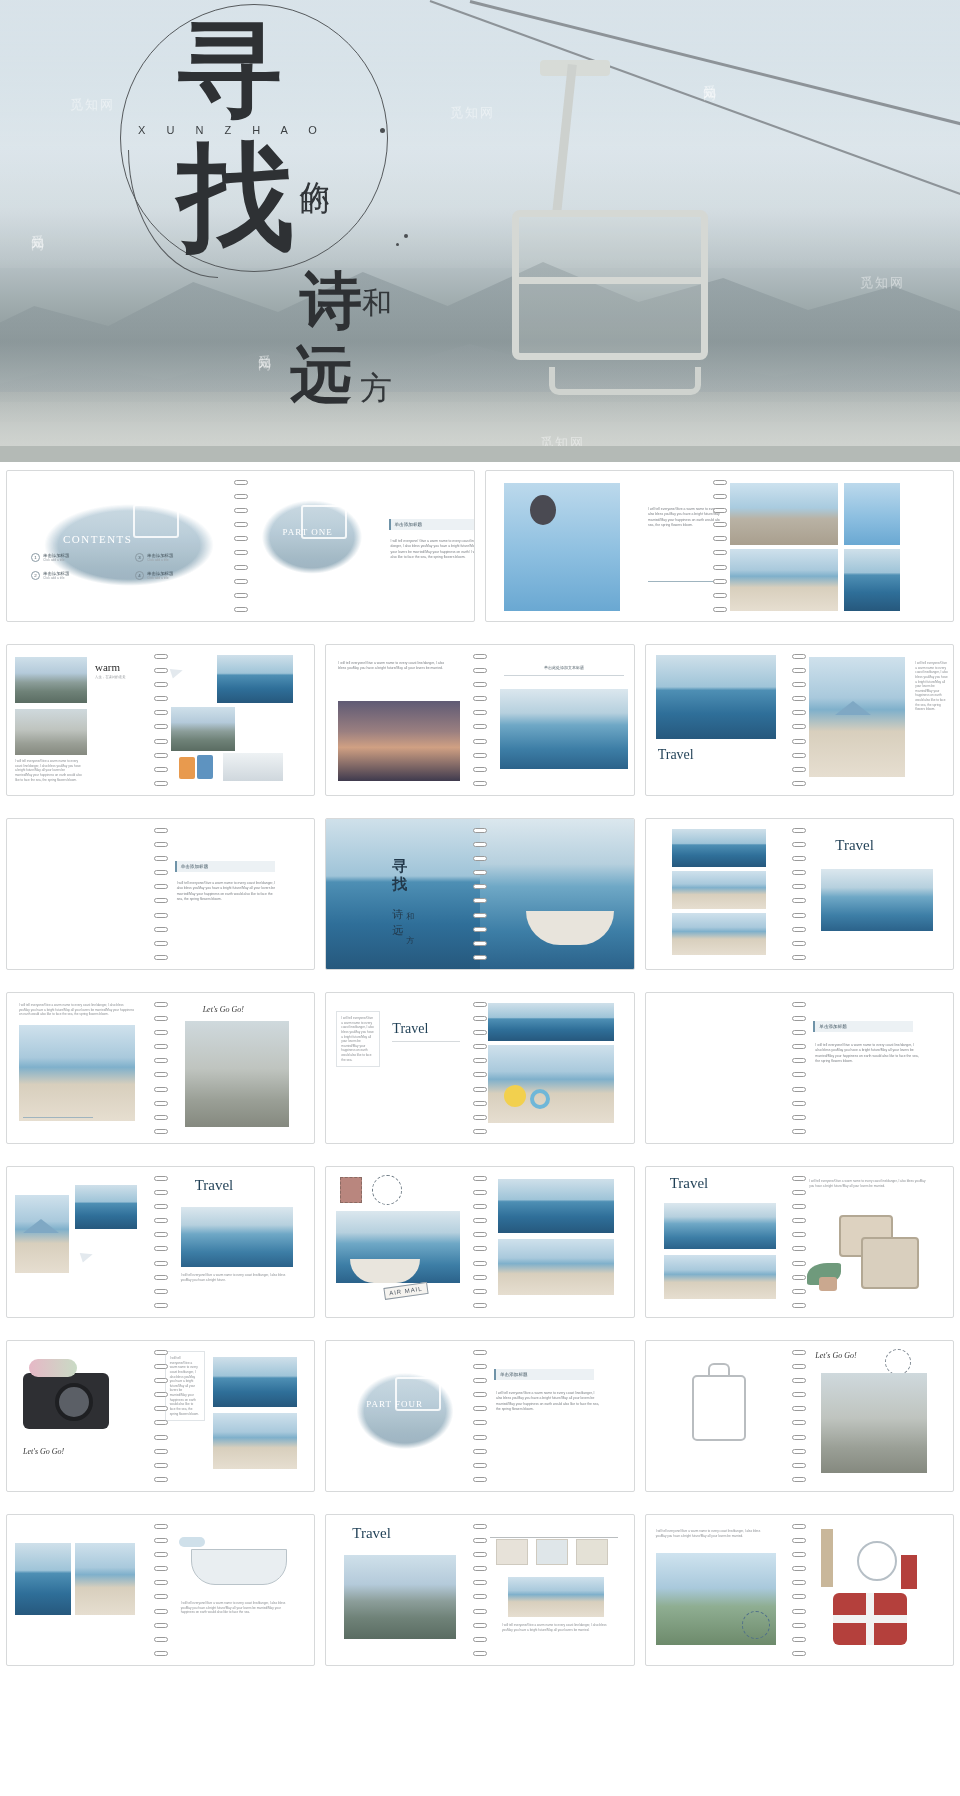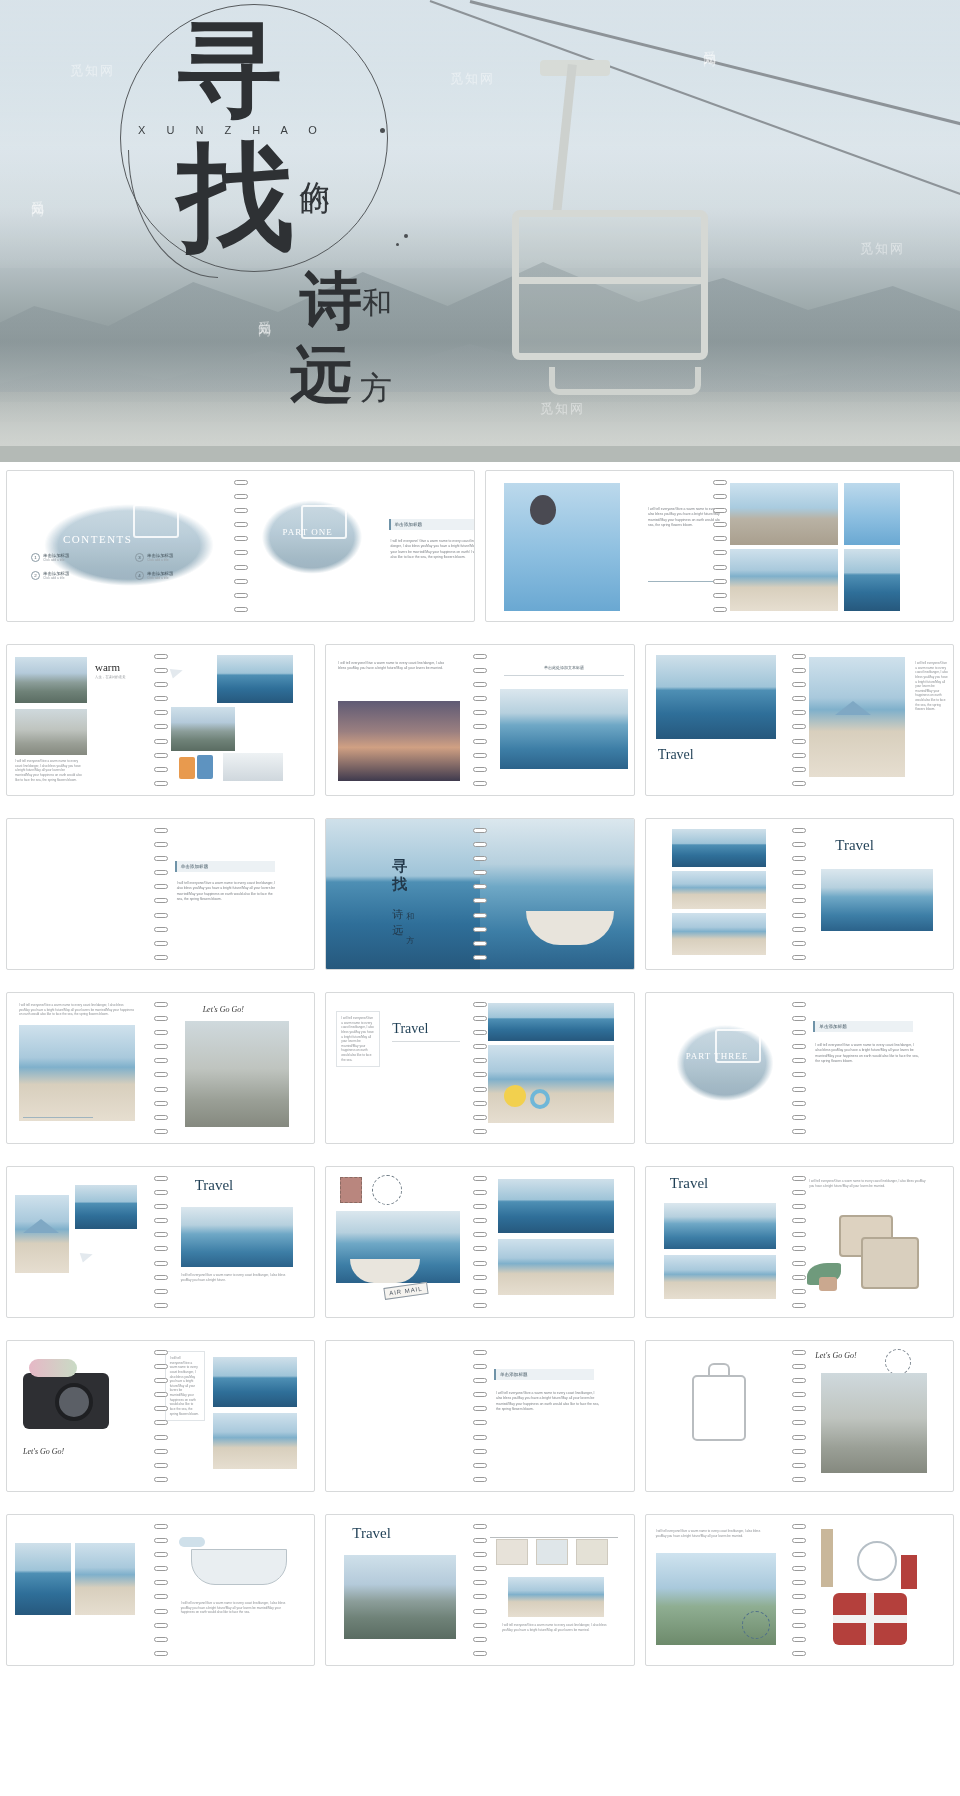--- a/index.html
+++ b/index.html
@@ -142,20 +142,21 @@
   }
   .lift-top {
     position: absolute; left: 540px; top: 60px; width: 70px; height: 16px;
     background: #d7dbd7; border-radius: 4px;
   }
 
   .wm {
     position: absolute; font-size: 13px; color: rgba(255,255,255,0.45);
     letter-spacing: 2px; pointer-events: none; user-select: none;
     font-family: "Liberation Sans", sans-serif;
+    margin-top: 34px;
   }
   .wm-v { writing-mode: vertical-rl; }
 
   
   .grid {
     padding: 8px 6px 14px 6px;
     display: grid;
     grid-template-columns: repeat(3, 1fr);
     gap: 10px 10px;
   }
@@ -587,26 +588,20 @@
         <i></i>
         <i></i>
         <i></i>
         <i></i>
         <i></i>
         <i></i>
         <i></i>
         <i></i>
         <i></i>
       </div>
-    <div class="half l">
-      <div class="brush" style="left:16px;top:14px;width:126px;height:112px;">
-        <div class="bl-lift" style="left:42%;top:20%;"></div>
-      </div>
-      <div class="part-txt" style="position:absolute;left:40px;top:58px;">PART THREE</div>
-    </div>
     <div class="half r">
       <div class="lbl-box" style="position:absolute;left:14px;top:28px;width:100px;">单击添加标题</div>
       <div class="tiny" style="position:absolute;left:16px;top:50px;width:104px;">I will tell everyone/Give a warm name to every coast line/danger, I also bless youMay you have a bright future/May all your lovers be married/May your happiness on earth would also like to face the sea, the spring flowers bloom.</div>
     </div>
   </div>
 </div>
 
 <div class="grid">
 
   <div class="slide">
@@ -725,20 +720,26 @@
         <i></i>
         <i></i>
         <i></i>
         <i></i>
         <i></i>
         <i></i>
         <i></i>
         <i></i>
         <i></i>
       </div>
+    <div class="half l">
+      <div class="brush" style="left:16px;top:14px;width:126px;height:112px;">
+        <div class="bl-lift" style="left:42%;top:20%;"></div>
+      </div>
+      <div class="part-txt" style="position:absolute;left:40px;top:58px;">PART FOUR</div>
+    </div>
     <div class="half r">
       <div class="lbl-box" style="position:absolute;left:14px;top:28px;width:100px;">单击添加标题</div>
       <div class="tiny" style="position:absolute;left:16px;top:50px;width:104px;">I will tell everyone/Give a warm name to every coast line/danger, I also bless youMay you have a bright future/May all your lovers be married/May your happiness on earth would also like to face the sea, the spring flowers bloom.</div>
     </div>
   </div>
 
   <div class="slide">
     <div class="spiral">
         <i></i>
         <i></i>

